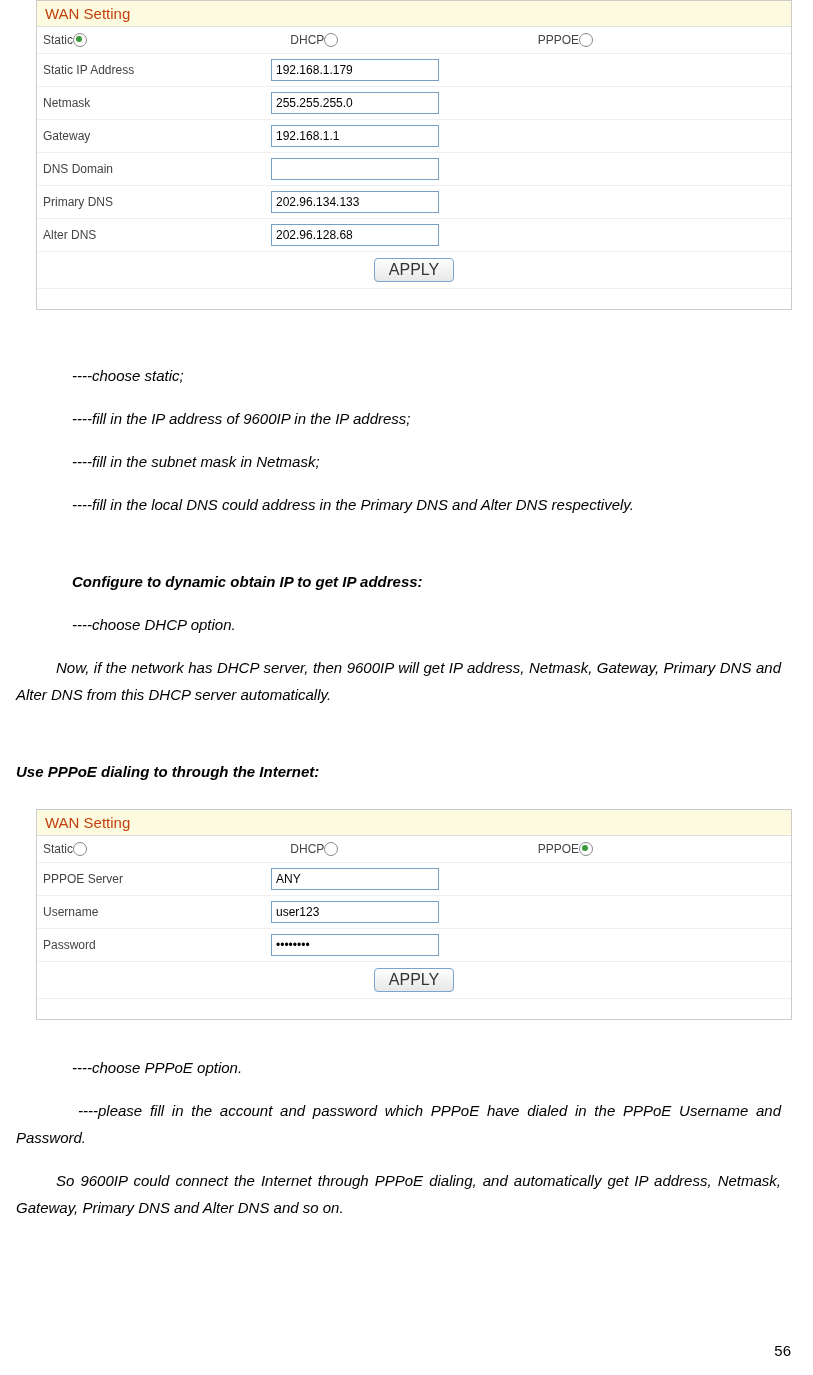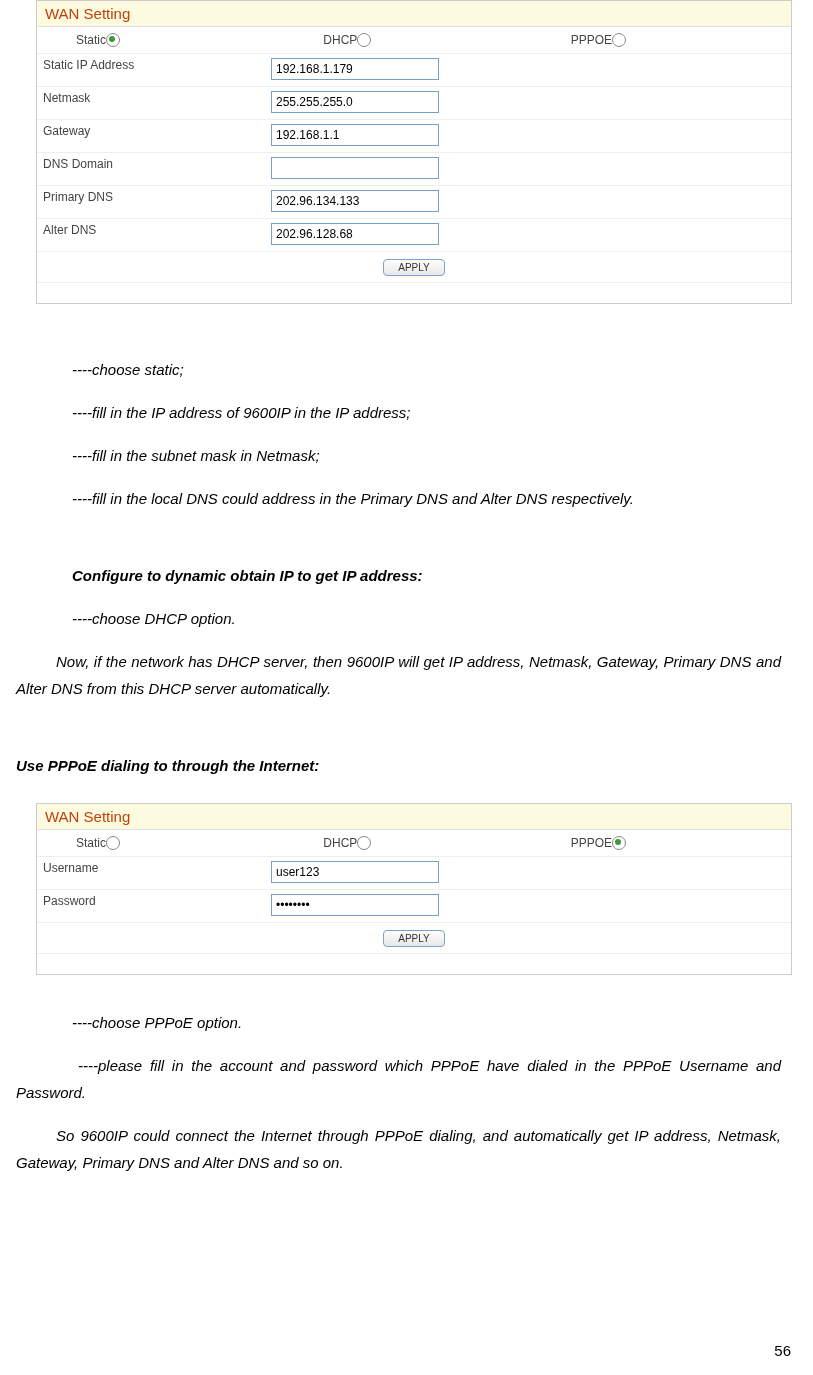--- a/index.html
+++ b/index.html
@@ -33,21 +33,20 @@
     display: flex;
     padding: 6px 6px;
     border-bottom: 1px solid #eee;
     font-size: 12px;
     color: #444;
   }
   .radio-row .cell {
     flex: 1;
     display: flex;
     align-items: center;
-    margin-left: 33px;
   }
   .radio {
     width: 12px;
     height: 12px;
     border-radius: 50%;
     border: 1px solid #888;
     display: inline-block;
     position: relative;
     background: #fff;
   }
@@ -60,21 +59,21 @@
     border-radius: 50%;
     top: 2px;
     left: 2px;
   }
   .form-row {
     display: flex;
     padding: 4px 6px;
     border-bottom: 1px solid #eee;
     font-size: 12px;
     color: #444;
-    align-items: flex-start;
+    align-items: center;
     min-height: 24px;
   }
   .form-row .label {
     width: 228px;
   }
   .form-row input[type="text"],
   .form-row input[type="password"] {
     width: 158px;
     height: 18px;
     border: 1px solid #7a9fc4;
@@ -84,21 +83,21 @@
     box-sizing: content-box;
   }
   .apply-row {
     padding: 6px 0;
     text-align: center;
     border-bottom: 1px solid #eee;
   }
   .apply-btn {
     display: inline-block;
     padding: 2px 14px;
-    font-size: 10px;
+    font-size: 16px;
     color: #333;
     background: linear-gradient(#fdfdfd, #e8e8e8);
     border: 1px solid #7aa3d0;
     border-radius: 4px;
     cursor: pointer;
   }
   .blank-row {
     height: 20px;
     border-bottom: none;
   }
@@ -223,20 +222,24 @@
       <div class="cell">
         <span>DHCP</span>
         <span class="radio"></span>
       </div>
       <div class="cell">
         <span>PPPOE</span>
         <span class="radio selected"></span>
       </div>
     </div>
     <div class="form-row">
+      <div class="label">PPPOE Server</div>
+      <input type="text" value="ANY" style="">
+    </div>
+    <div class="form-row">
       <div class="label">Username</div>
       <input type="text" value="user123" style="">
     </div>
     <div class="form-row">
       <div class="label">Password</div>
       <input type="text" value="••••••••" style="">
     </div>
     <div class="apply-row">
       <span class="apply-btn">APPLY</span>
     </div>

